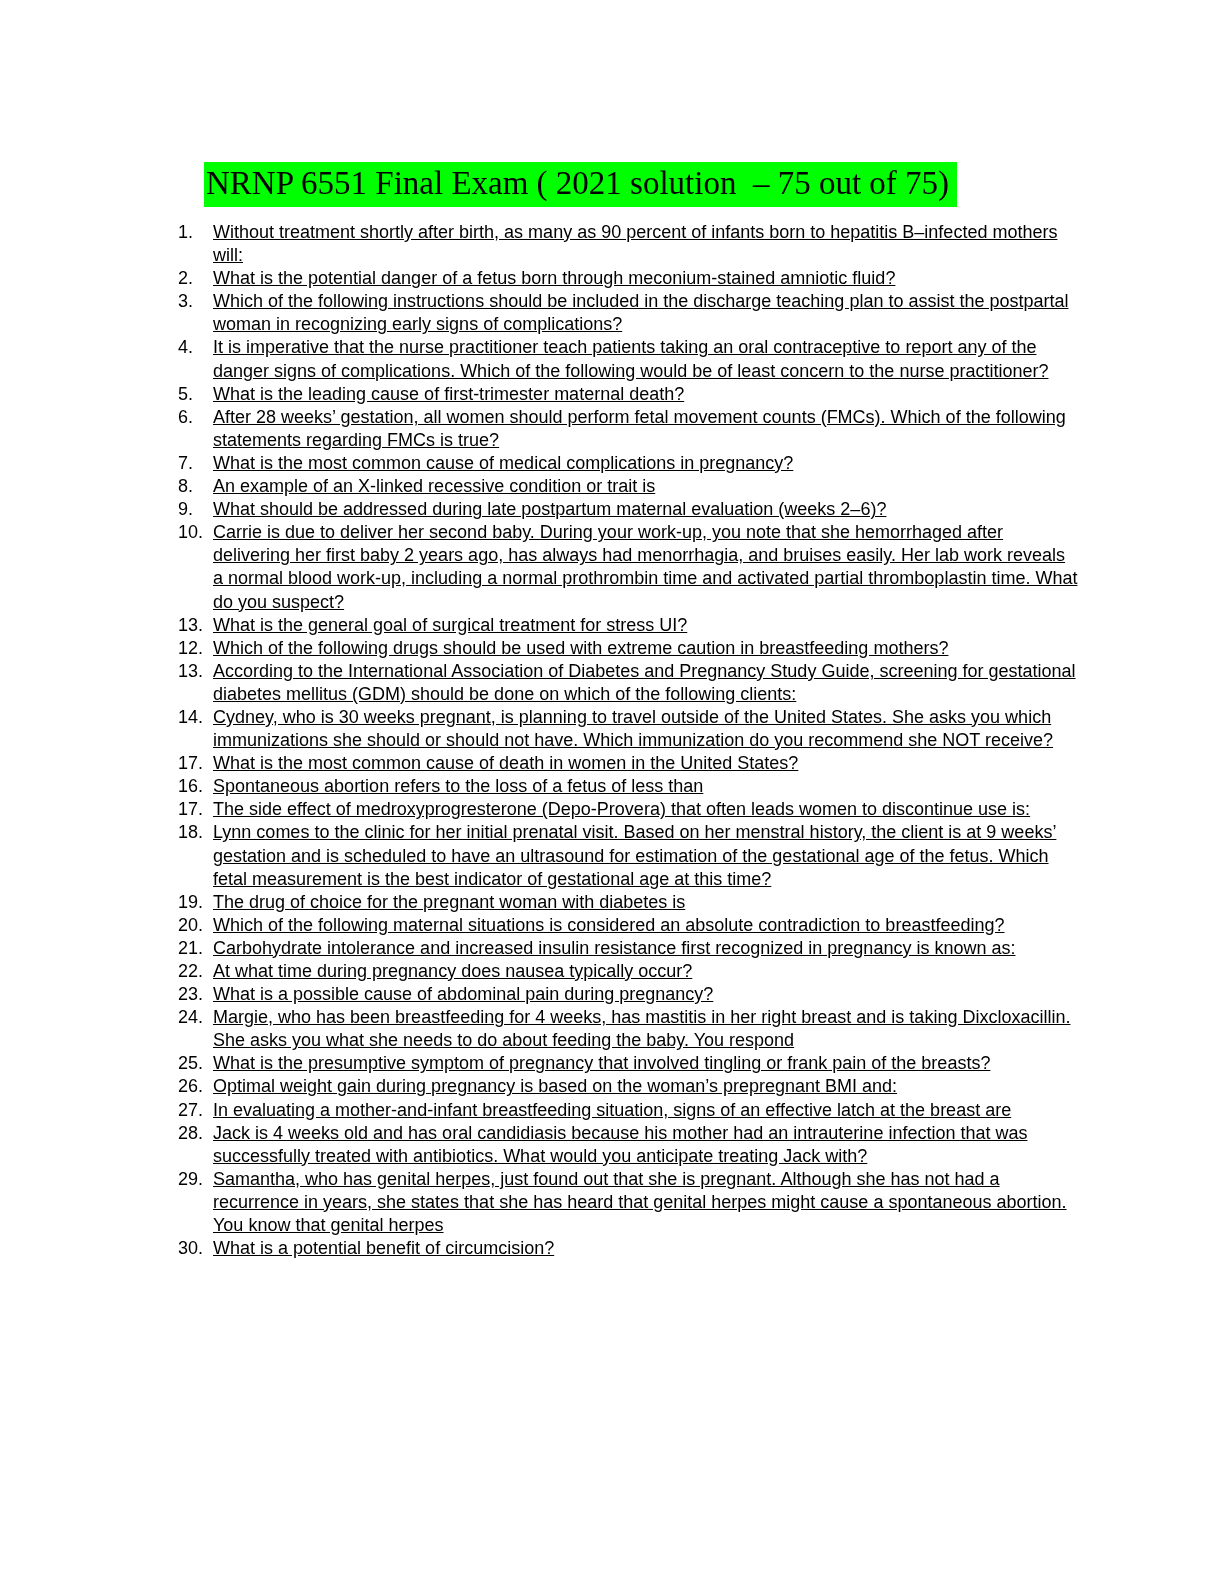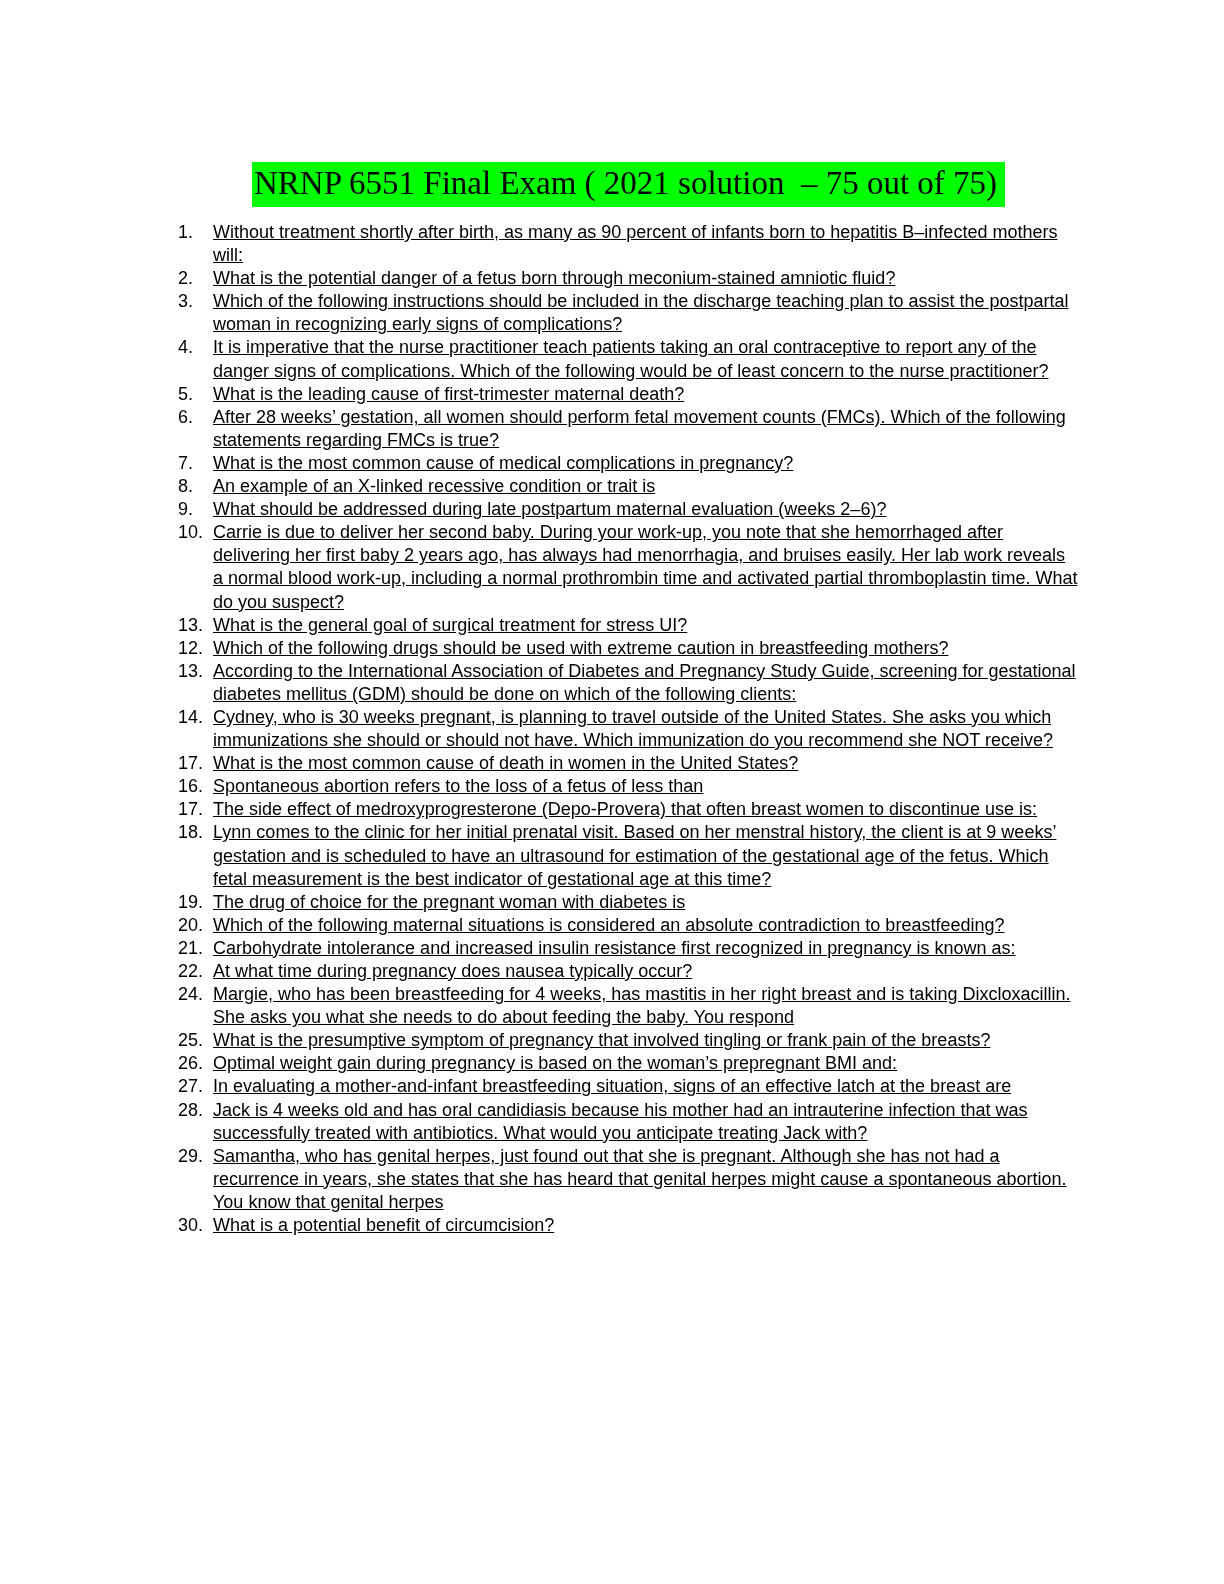--- a/index.html
+++ b/index.html
@@ -22,21 +22,20 @@
     font-family: "Liberation Serif", "DejaVu Serif", serif;
     font-size: 33px;
     font-weight: normal;
     white-space: pre;
     color: #000000;
   }
   .title .hl {
     display: inline-block;
     padding: 2px 8px 5px 2px;
     line-height: 38px;
-    margin-left: 48px;
   }
   .qlist {
     position: absolute;
     left: 178px;
     top: 221px;
     width: 901px;
     font-family: "Liberation Sans", "DejaVu Sans", sans-serif;
     font-size: 18px;
     line-height: 23.1px;
     color: #000000;
@@ -121,41 +120,45 @@
       <div class="qrow">
         <span class="qnum">17.</span>
         <span class="qtext">What is the most common cause of death in women in the United States?</span>
       </div>
       <div class="qrow">
         <span class="qnum">16.</span>
         <span class="qtext">Spontaneous abortion refers to the loss of a fetus of less than</span>
       </div>
       <div class="qrow">
         <span class="qnum">17.</span>
-        <span class="qtext">The side effect of medroxyprogresterone (Depo-Provera) that often breast women to discontinue use is:</span>
+        <span class="qtext">The side effect of medroxyprogresterone (Depo-Provera) that often leads women to discontinue use is:</span>
       </div>
       <div class="qrow">
         <span class="qnum">18.</span>
         <span class="qtext">Lynn comes to the clinic for her initial prenatal visit. Based on her menstral history, the client is at 9 weeks’ gestation and is scheduled to have an ultrasound for estimation of the gestational age of the fetus. Which fetal measurement is the best indicator of gestational age at this time?</span>
       </div>
       <div class="qrow">
         <span class="qnum">19.</span>
         <span class="qtext">The drug of choice for the pregnant woman with diabetes is</span>
       </div>
       <div class="qrow">
         <span class="qnum">20.</span>
         <span class="qtext">Which of the following maternal situations is considered an absolute contradiction to breastfeeding?</span>
       </div>
       <div class="qrow">
         <span class="qnum">21.</span>
         <span class="qtext">Carbohydrate intolerance and increased insulin resistance first recognized in pregnancy is known as:</span>
       </div>
       <div class="qrow">
         <span class="qnum">22.</span>
         <span class="qtext">At what time during pregnancy does nausea typically occur?</span>
+      </div>
+      <div class="qrow">
+        <span class="qnum">23.</span>
+        <span class="qtext">What is a possible cause of abdominal pain during pregnancy?</span>
       </div>
       <div class="qrow">
         <span class="qnum">24.</span>
         <span class="qtext">Margie, who has been breastfeeding for 4 weeks, has mastitis in her right breast and is taking Dixcloxacillin. She asks you what she needs to do about feeding the baby. You respond</span>
       </div>
       <div class="qrow">
         <span class="qnum">25.</span>
         <span class="qtext">What is the presumptive symptom of pregnancy that involved tingling or frank pain of the breasts?</span>
       </div>
       <div class="qrow">

